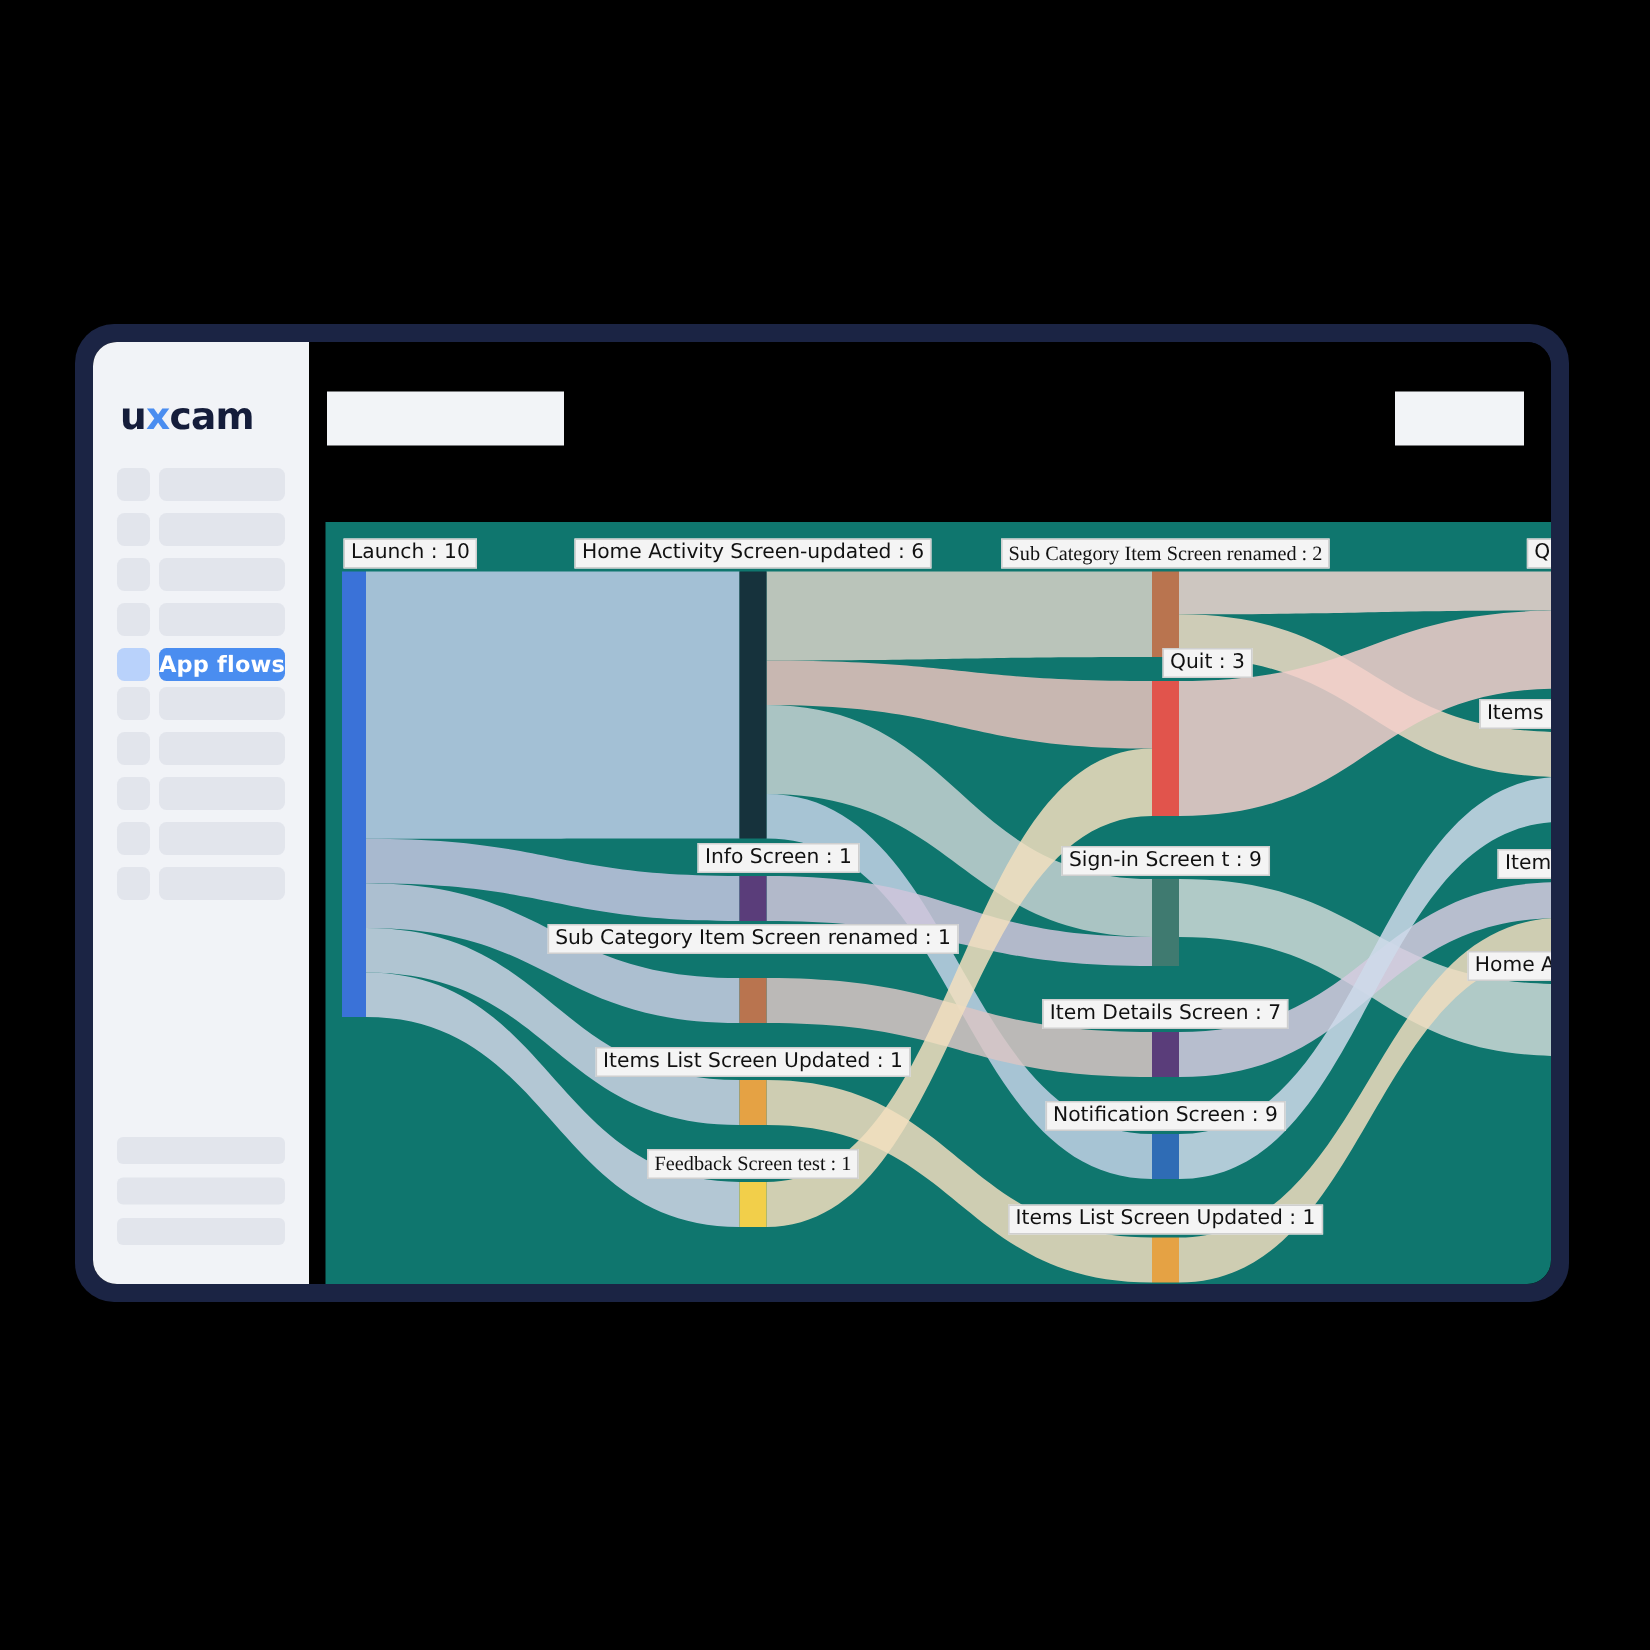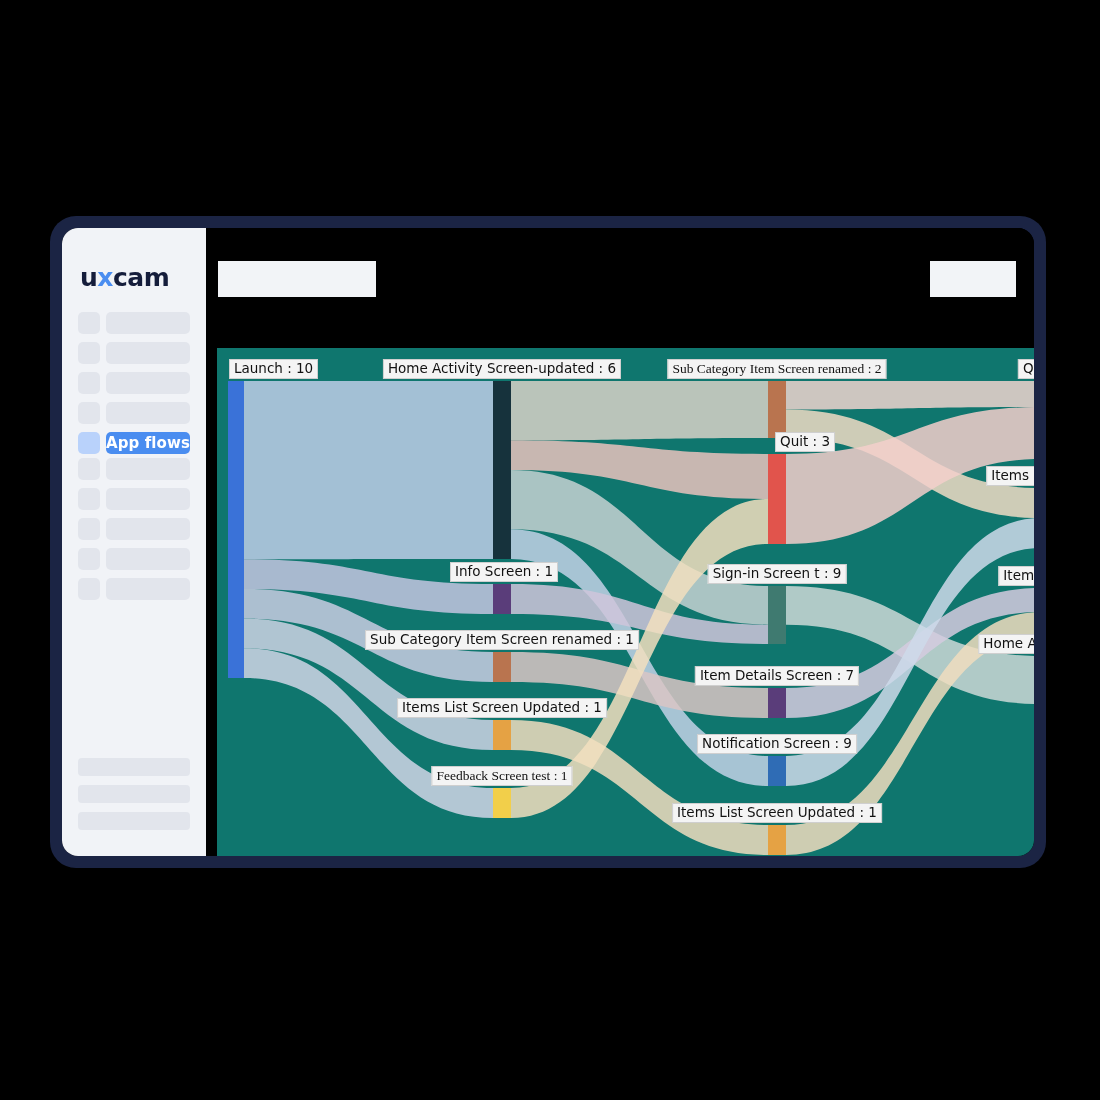--- a/index.html
+++ b/index.html
@@ -190,22 +190,22 @@
                 <rect x="551" y="477" width="18" height="30" fill="#e5a244"></rect>
                 <rect x="824" y="33" width="18" height="78" fill="#e1544c"></rect>
                 <rect x="824" y="140" width="18" height="60" fill="#e5a244"></rect>
                 <rect x="824" y="240" width="18" height="48" fill="#5a3d7a"></rect>
                 <rect x="824" y="308" width="18" height="48" fill="#16323c"></rect>
               </g>
           </svg>
           <div id="labels-layer">
               <div class="nlabel anchor-start" style="left: 12px; top: 31px;">Launch : 10</div>
               <div class="nlabel" style="left: 285px; top: 31px;">Home Activity Screen-updated : 6</div>
-              <div class="nlabel" style="left: 287px; top: 234px;">Info Screen : 1</div>
-              <div class="nlabel" style="left: 285px; top: 302px;">Sub Category Item Screen renamed : 1</div>
+              <div class="nlabel" style="left: 302px; top: 234px;">Info Screen : 1</div>
+              <div class="nlabel" style="left: 285px; top: 288px;">Sub Category Item Screen renamed : 1</div>
               <div class="nlabel" style="left: 285px; top: 370px;">Items List Screen Updated : 1</div>
               <div class="nlabel" style="left: 285px; top: 438px; font-family: Liberation Serif, serif;">Feedback Screen test : 1</div>
               <div class="nlabel" style="left: 560px; top: 31px; font-family: Liberation Serif, serif;">Sub Category Item Screen renamed : 2</div>
               <div class="nlabel" style="left: 588px; top: 104px;">Quit : 3</div>
               <div class="nlabel" style="left: 560px; top: 236px;">Sign-in Screen t : 9</div>
               <div class="nlabel" style="left: 560px; top: 338px;">Item Details Screen : 7</div>
               <div class="nlabel" style="left: 560px; top: 406px;">Notification Screen : 9</div>
               <div class="nlabel" style="left: 560px; top: 475px;">Items List Screen Updated : 1</div>
               <div class="nlabel" style="left: 820px; top: 31px;">Quit</div>
               <div class="nlabel" style="left: 820px; top: 138px;">Items List Scr</div>

